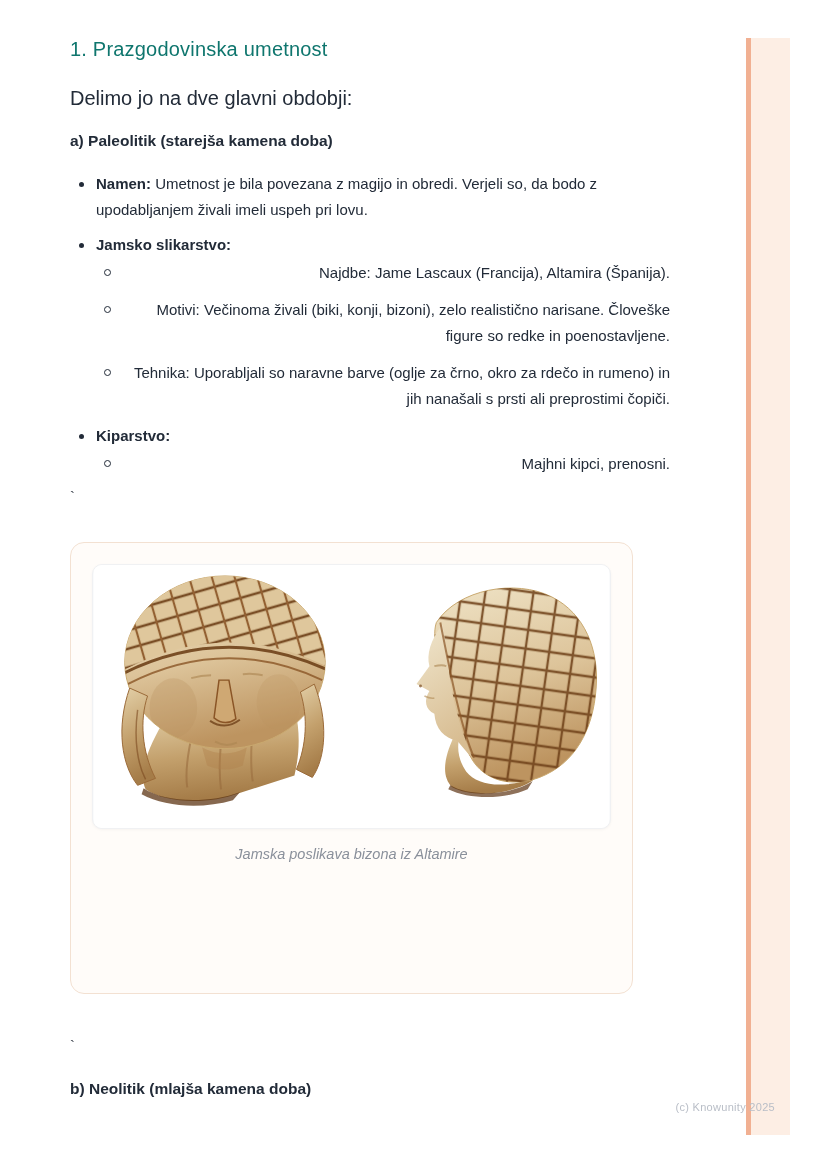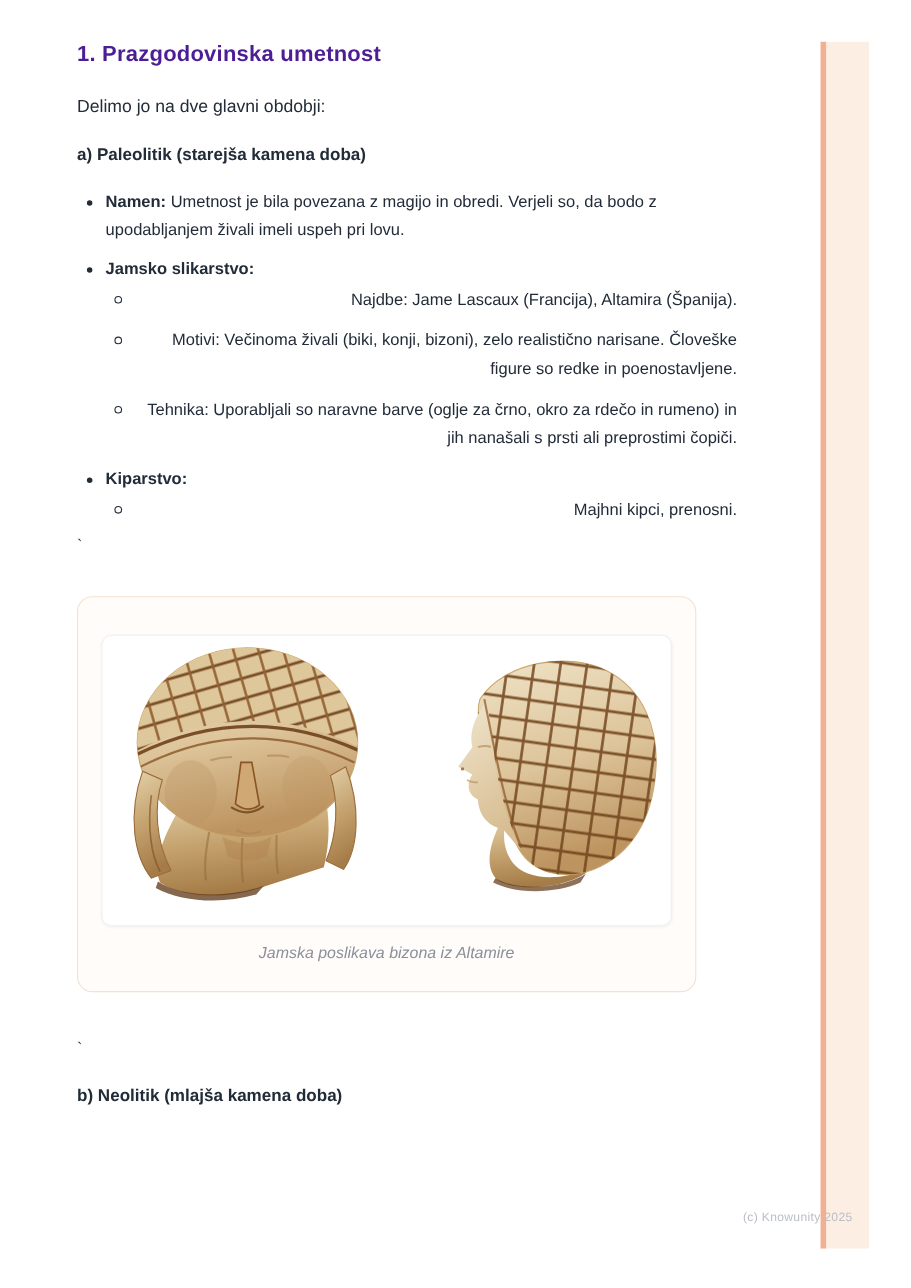--- a/index.html
+++ b/index.html
@@ -17,27 +17,27 @@
     background:#fdeee4;
     border-left:5px solid #f1b092;
     z-index:1;
   }
   .content{
     position:relative;z-index:2;
     padding:38px 138px 0 70px;
   }
   h1.title{
     margin:0;
-    font-size:20px;font-weight:700;
-    color:#4c1d95;
+    font-size:20px;font-weight:400;
+    color:#0f766e;
     letter-spacing:.2px;
   }
   p.intro{
     margin:27px 0 0;
-    font-size:16px;line-height:20px;
+    font-size:20px;line-height:20px;
   }
   h2.sec{
     margin:24px 0 0;
     font-size:15.5px;font-weight:700;
   }
   ul.l1{list-style:none;margin:21px 0 0;padding:0;font-size:15px;}
   ul.l1 > li{position:relative;padding-left:26px;margin-bottom:9px;line-height:26px;max-width:575px;}
   ul.l1 > li > .marker1{
     position:absolute;left:9px;top:10.5px;
     width:5px;height:5px;border-radius:50%;
@@ -48,25 +48,25 @@
   ul.l2 > li > .marker2{
     position:absolute;left:8px;top:9px;
     width:5px;height:5px;border-radius:50%;
     border:1.5px solid #222b38;background:transparent;
   }
   strong[data-bind]:empty{display:none;}
   span[data-bind]:empty{display:none;}
   .stray{font-size:15px;line-height:18px;margin-top:6px;color:#333a45;}
   figure.card{
     margin:36px 0 0;
-    width:563px;height:360px;box-sizing:border-box;
+    width:563px;height:452px;box-sizing:border-box;
     background:#fffcf9;
     border:1px solid #f3e1d2;
     border-radius:14px;
-    padding:34px 21px 0;
+    padding:21px 21px 0;
   }
   .imgwrap{
     width:519px;height:265px;box-sizing:border-box;
     background:#fafbfc;
     border:1px solid #f0f1f3;
     border-radius:10px;
     overflow:hidden;
     box-shadow:0 1px 3px rgba(0,0,0,.04);
   }
   .imgwrap svg{display:block;width:100%;height:100%;}

